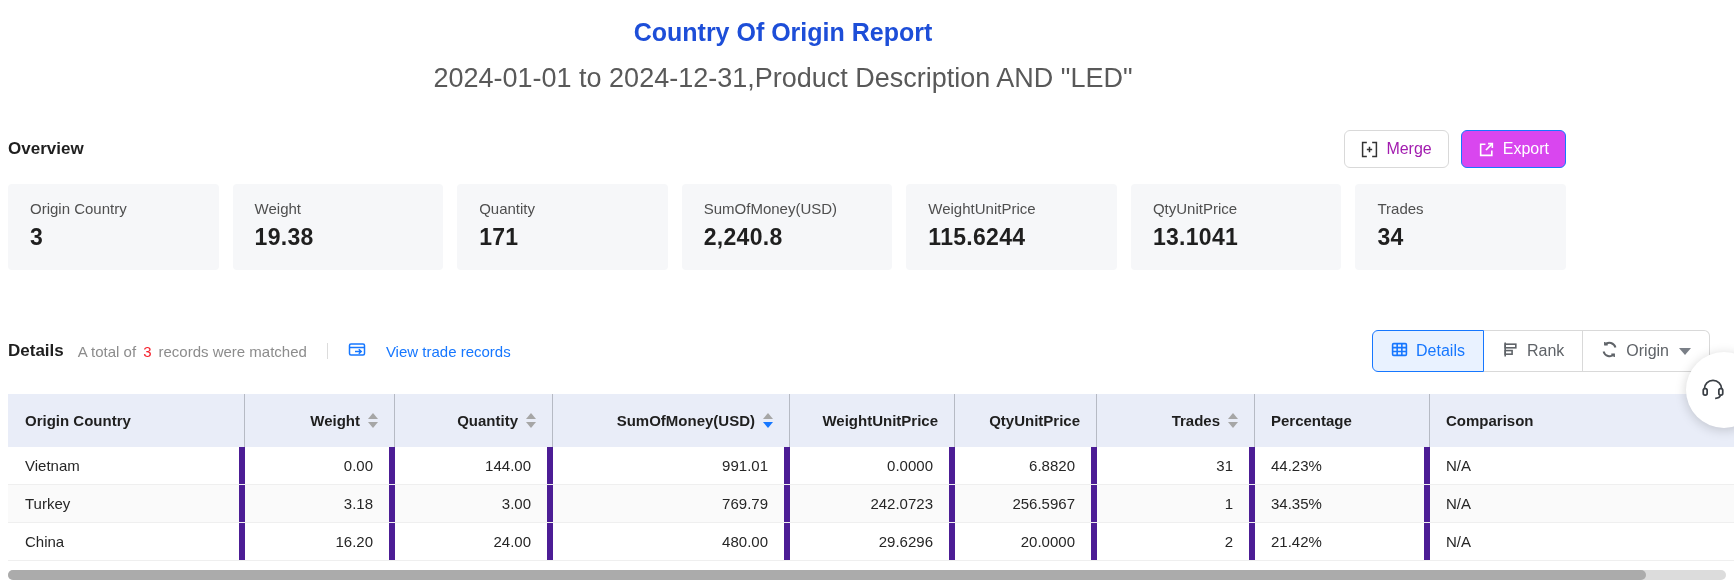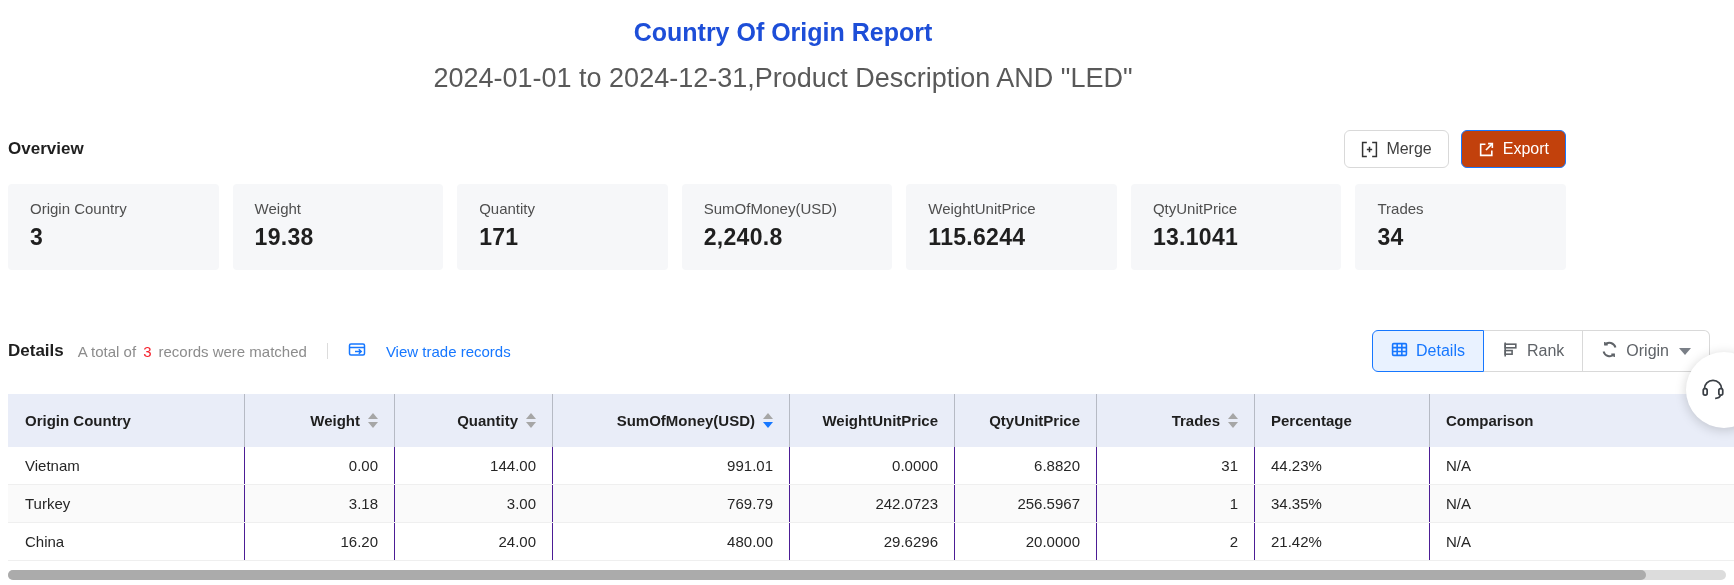--- a/index.html
+++ b/index.html
@@ -8,23 +8,23 @@
 
   .page-title { text-align:center; margin-top:18px; font-size:25px; font-weight:600; color:#1d4ed8;
     width:1566px; }
   .page-subtitle { text-align:center; margin-top:16px; font-size:27px; font-weight:400; color:#595959;
     width:1566px; }
 
   .overview-bar { display:flex; align-items:center; margin:36px 168px 0 8px; height:38px; }
   .overview-title { font-size:17px; font-weight:700; color:#1f1f1f; }
   .bar-buttons { margin-left:auto; display:flex; gap:12px; }
   .btn { display:flex; align-items:center; gap:8px; height:38px; padding:0 16px;
-    border:1px solid #d9d9d9; border-radius:6px; background:#fff; font-size:16px; color:#404040;
+    border:1px solid #d9d9d9; border-radius:6px; background:#fff; font-size:16px; color:#a21caf;
     cursor:pointer; }
-  .btn.primary { background:#c2410c; border-color:#1677ff; color:#fff; }
+  .btn.primary { background:#d946ef; border-color:#1677ff; color:#fff; }
   .btn svg { display:block; }
 
   .cards { display:flex; gap:14px; margin:16px 168px 0 8px; }
   .card { flex:1; height:86px; background:#f6f7f9; border-radius:4px; padding:16px 22px; }
   .card-label { font-size:15px; color:#4f4f4f; }
   .card-value { font-size:23px; font-weight:700; color:#1f1f1f; margin-top:7px; letter-spacing:.3px; }
 
   .details-bar { display:flex; align-items:center; margin:60px 24px 0 8px; height:42px; }
   .details-title { font-size:17px; font-weight:700; color:#1f1f1f; margin-right:14px; }
   .match-text { font-size:15px; color:#8c8c8c; }
@@ -47,21 +47,21 @@
   .t-row { display:grid; grid-template-columns:237px 150px 158px 237px 165px 142px 158px 175px 304px; }
   .t-head { background:#e9edf8; height:53px; }
   .th { display:flex; align-items:center; font-size:15px; font-weight:700; color:#1f1f1f;
     border-right:1px solid #b6bac4; padding:0 16px; }
   .th:last-child { border-right:none; }
   .th.ar { justify-content:flex-end; }
   .th.first { padding-left:17px; }
   .t-body .t-row { height:38px; border-bottom:1px solid #efefef; background:#fff; }
   .t-body .t-row.alt { background:#fafafa; }
   .td { display:flex; align-items:center; font-size:15px; color:#262626;
-    border-right:1px solid #4c1d95; padding:0 16px; overflow:hidden; }
+    border-right:6px solid #4c1d95; padding:0 16px; overflow:hidden; }
   .td:last-child { border-right:none; }
   .td.ar { justify-content:flex-end; }
   .td.first { padding-left:17px; }
 
   .sorter { display:inline-flex; flex-direction:column; gap:3px; margin-left:8px; cursor:pointer; }
   .s-up { width:0; height:0; border-left:5px solid transparent; border-right:5px solid transparent;
     border-bottom:6px solid #a6a6a6; }
   .s-dn { width:0; height:0; border-left:5px solid transparent; border-right:5px solid transparent;
     border-top:6px solid #a6a6a6; }
   .s-dn.active { border-top-color:#1677ff; }

